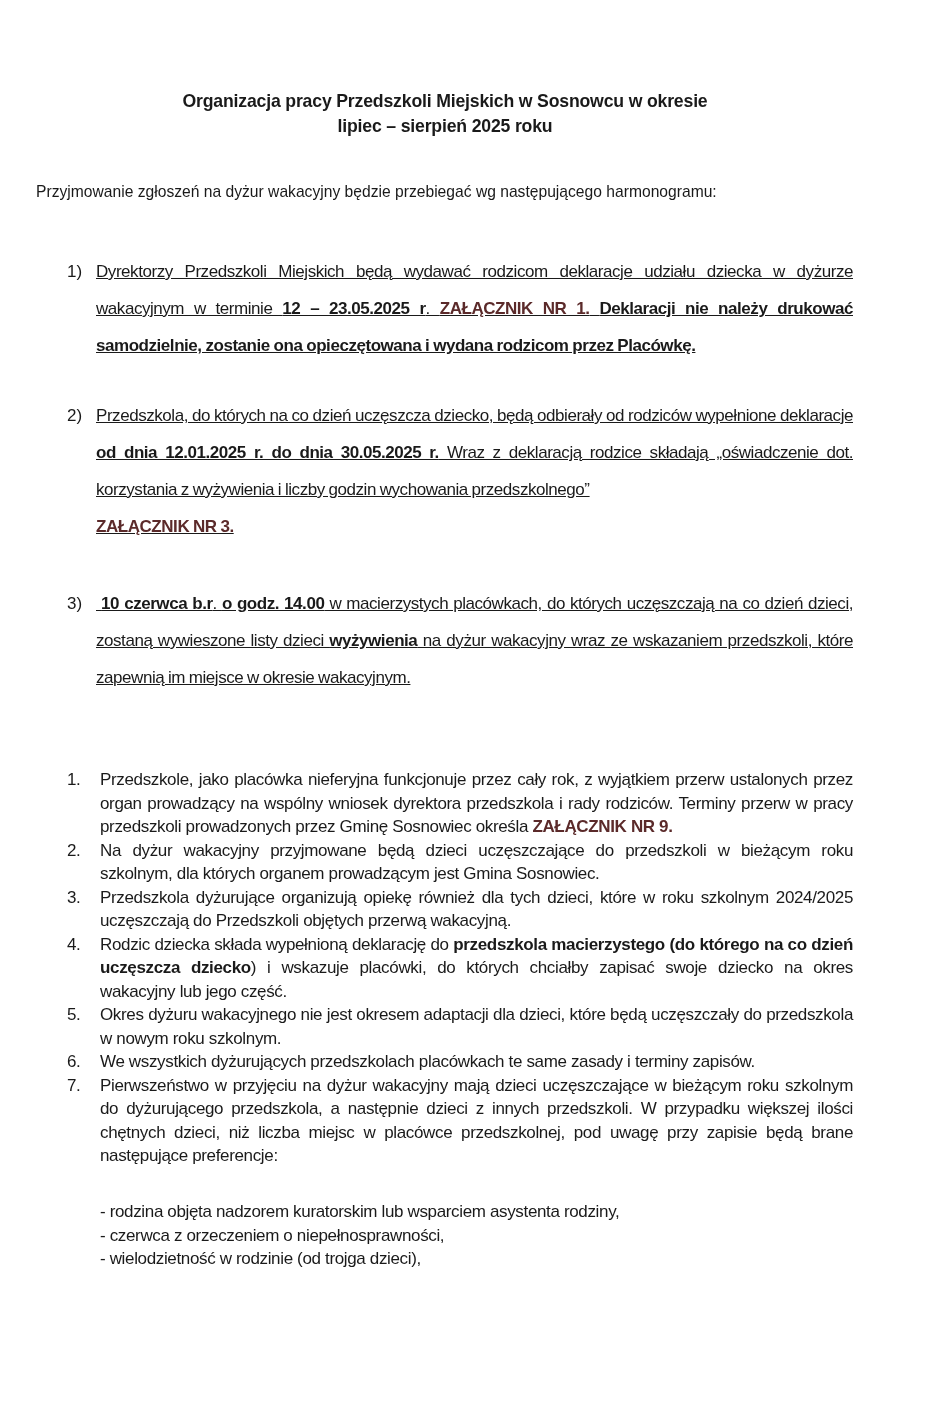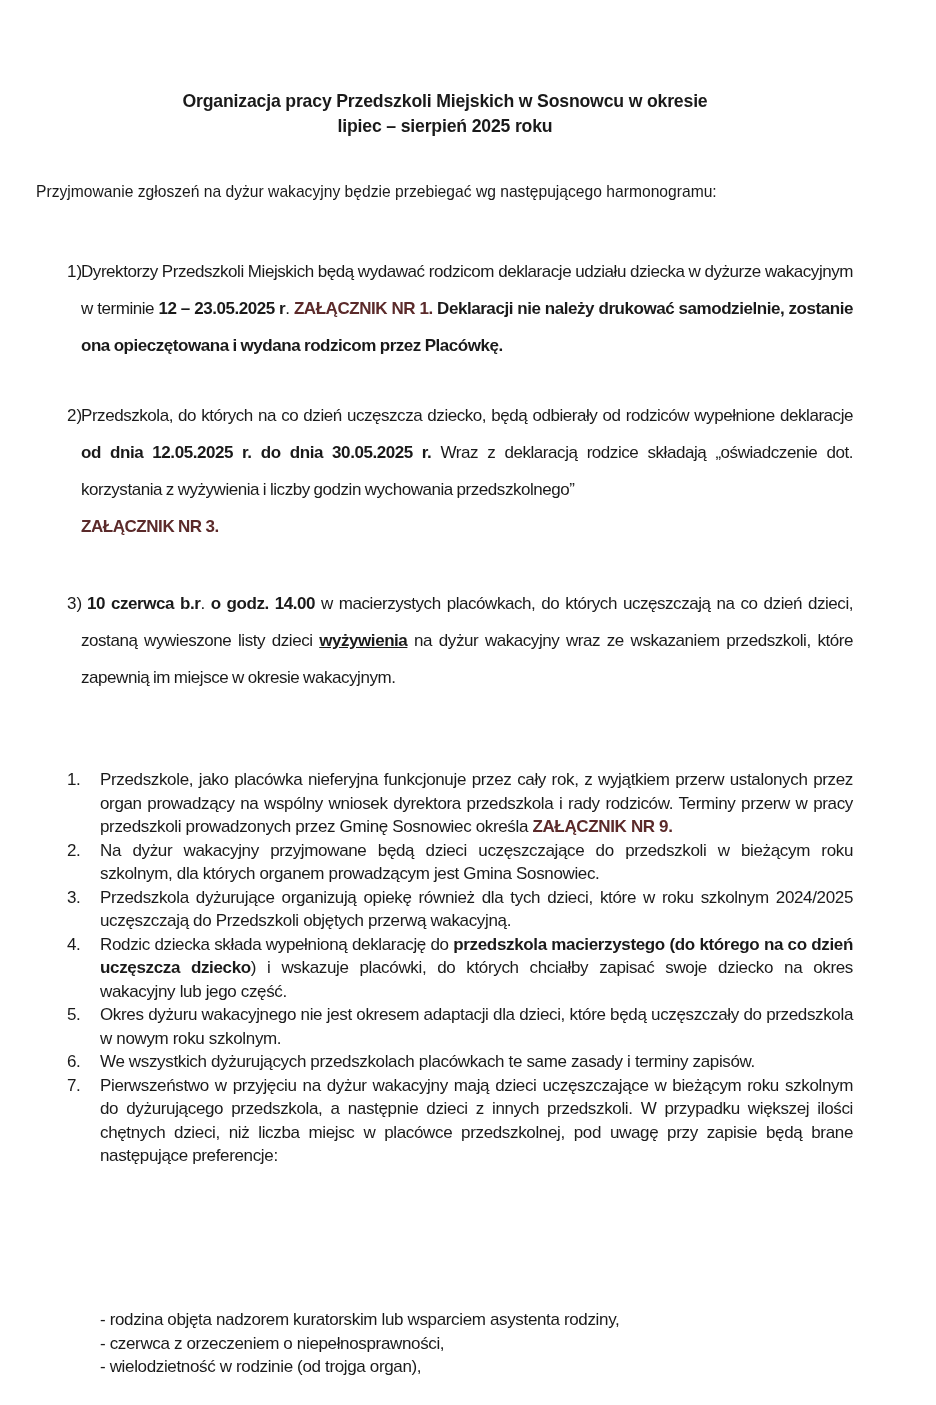--- a/index.html
+++ b/index.html
@@ -52,23 +52,24 @@
       font-size: 17px;
       line-height: 37px;
     }
     .sched-item .num {
       position: absolute;
       left: 0;
       top: 0;
       width: 30px;
     }
     .sched-item .body {
-      margin-left: 14px;
+      margin-left: 29px;
       text-align: justify;
       text-align-last: left;
+      text-decoration: underline;
     }
     .narrow { letter-spacing: -0.45px; word-spacing: -0.5px; }
     .attach { color: #5b2a2a; font-weight: bold; }
     .b { font-weight: bold; }
     .u { text-decoration: underline; }
 
     .rules {
       position: absolute;
       left: 67px;
       top: 768px;
@@ -84,21 +85,21 @@
       letter-spacing: -0.35px;
     }
     .rule .num {
       position: absolute;
       left: 0;
       top: 0;
     }
     .prefs {
       position: absolute;
       left: 100px;
-      top: 1308px;
+      top: 1200px;
       font-size: 17px;
       line-height: 23.5px;
       letter-spacing: -0.35px;
     }
   </style>
 </head>
 <body>
 
 <div class="page">
 
@@ -109,21 +110,21 @@
 
   <div class="intro">Przyjmowanie zgłoszeń na dyżur wakacyjny będzie przebiegać wg następującego harmonogramu:</div>
 
   <div class="sched-item" style="top:253px;">
     <span class="num">1)</span>
     <div class="body narrow"><span>Dyrektorzy Przedszkoli Miejskich będą wydawać rodzicom deklaracje udziału dziecka w dyżurze wakacyjnym w terminie </span><span class="b">12 – 23.05.2025 r</span><span>. </span><span class="attach">ZAŁĄCZNIK NR 1.</span><span> </span><span class="b">Deklaracji nie należy drukować samodzielnie, zostanie ona opieczętowana i wydana rodzicom przez Placówkę.</span></div>
   </div>
 
   <div class="sched-item" style="top:397px;">
     <span class="num">2)</span>
-    <div class="body narrow"><span>Przedszkola, do których na co dzień uczęszcza dziecko, będą odbierały od rodziców wypełnione deklaracje </span><span class="b">od dnia 12.05.2025 r. do dnia 30.05.2025 r.</span><span> Wraz z deklaracją rodzice składają „oświadczenie dot. korzystania z wyżywienia i liczby godzin wychowania przedszkolnego”</span><br><span class="attach">ZAŁĄCZNIK NR 3.</span></div>
+    <div class="body narrow"><span>Przedszkola, do których na co dzień uczęszcza dziecko, będą odbierały od rodziców wypełnione deklaracje </span><span class="b">od dnia 12.01.2025 r. do dnia 30.05.2025 r.</span><span> Wraz z deklaracją rodzice składają „oświadczenie dot. korzystania z wyżywienia i liczby godzin wychowania przedszkolnego”</span><br><span class="attach">ZAŁĄCZNIK NR 3.</span></div>
   </div>
 
   <div class="sched-item" style="top:585px;">
     <span class="num">3)</span>
     <div class="body narrow">&nbsp;<span class="b">10 czerwca b.r</span><span>. </span><span class="b">o godz. 14.00</span><span> w macierzystych placówkach, do których uczęszczają na co dzień dzieci, zostaną wywieszone listy dzieci </span><span class="b u">wyżywienia</span><span> na dyżur wakacyjny wraz ze wskazaniem przedszkoli, które zapewnią im miejsce w okresie wakacyjnym.</span></div>
   </div>
 
   <div class="rules">
     <div class="rule">
       <span class="num">1.</span>
@@ -151,16 +152,16 @@
     </div>
     <div class="rule">
       <span class="num">7.</span>
       <span>Pierwszeństwo w przyjęciu na dyżur wakacyjny mają dzieci uczęszczające w bieżącym roku szkolnym do dyżurującego przedszkola, a następnie dzieci z innych przedszkoli. W przypadku większej ilości chętnych dzieci, niż liczba miejsc w placówce przedszkolnej, pod uwagę przy zapisie będą brane następujące preferencje:</span>
     </div>
   </div>
 
   <div class="prefs">
     <div>- rodzina objęta nadzorem kuratorskim lub wsparciem asystenta rodziny,</div>
     <div>- czerwca z orzeczeniem o niepełnosprawności,</div>
-    <div>- wielodzietność w rodzinie (od trojga organ),</div>
+    <div>- wielodzietność w rodzinie (od trojga dzieci),</div>
   </div>
 
 </div>
 
 </body></html>

